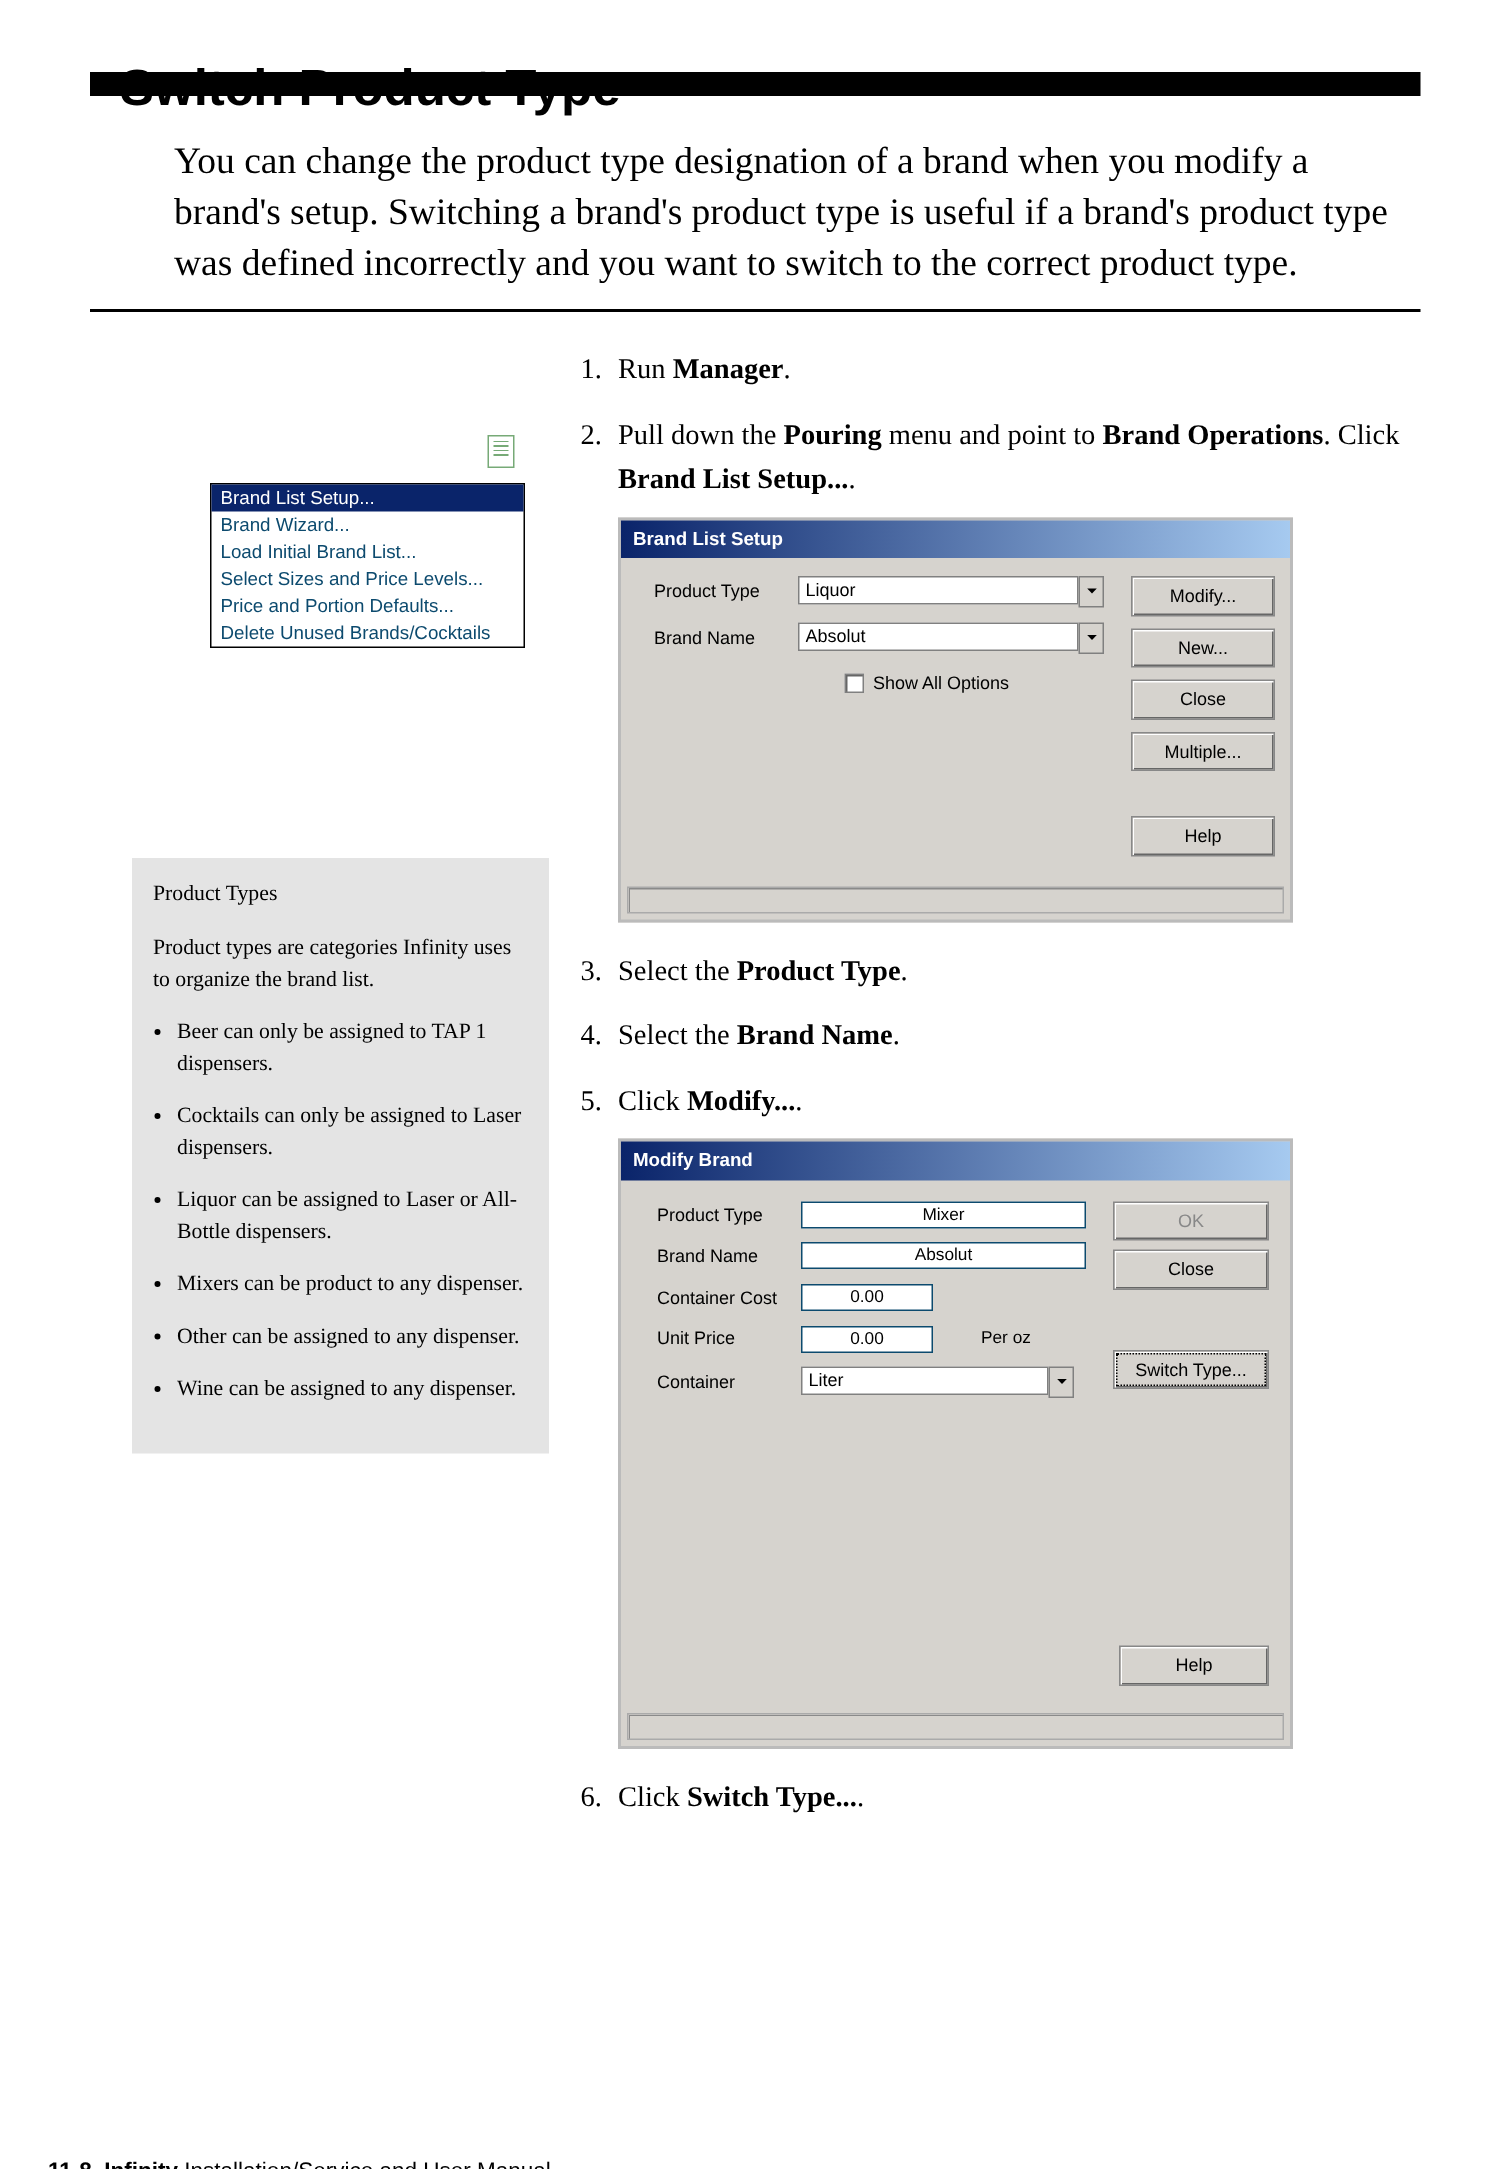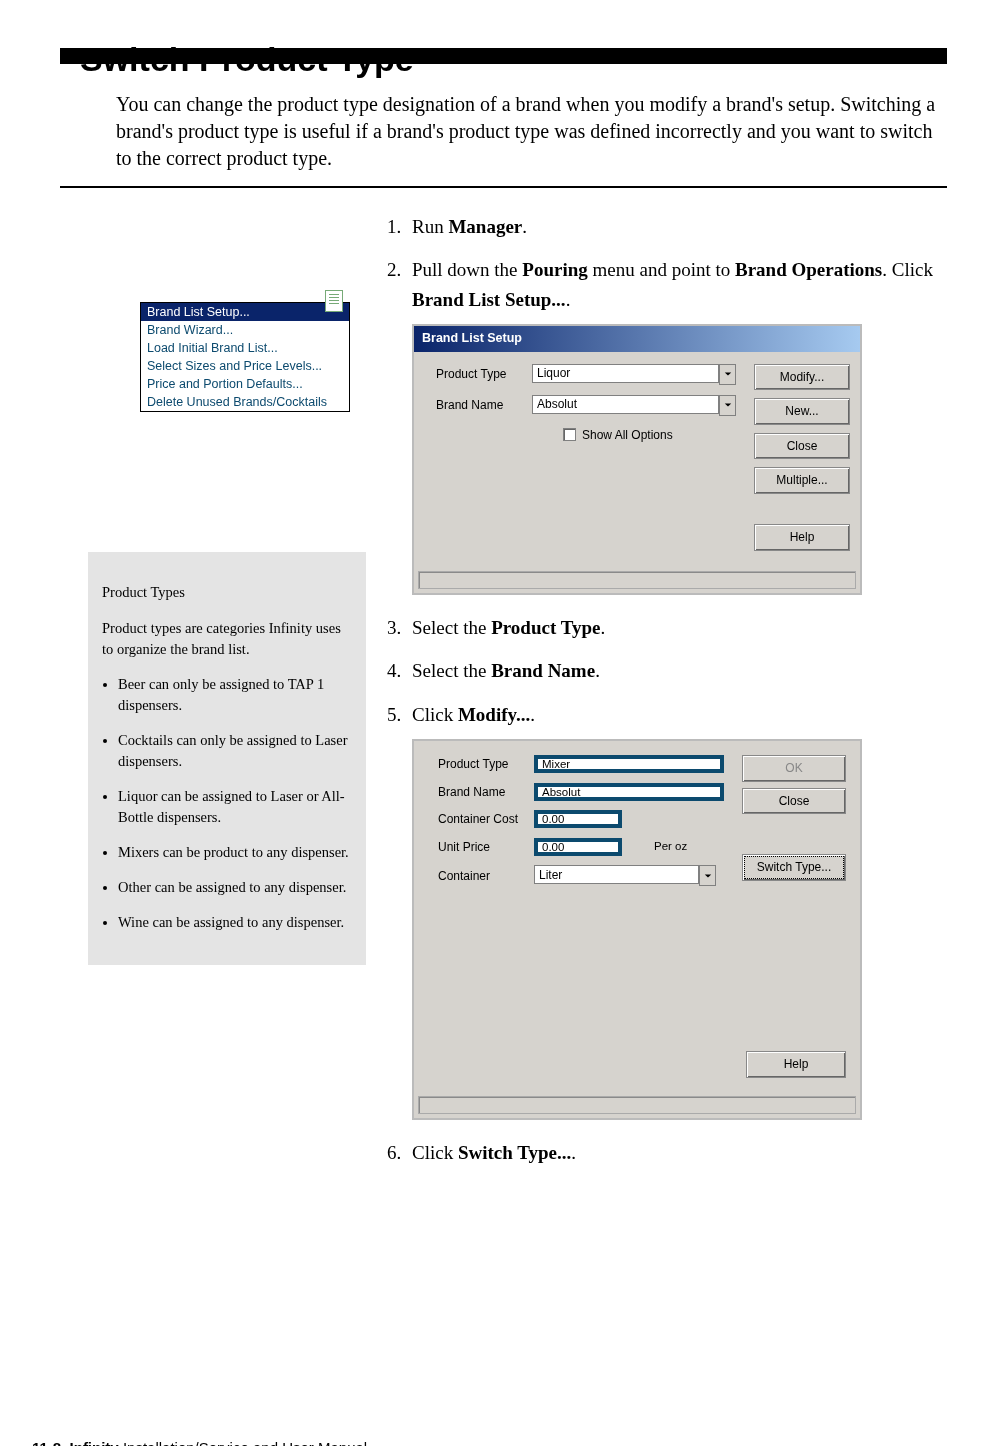--- a/index.html
+++ b/index.html
@@ -24,21 +24,21 @@
     height: 16px;
     background: #000;
   }
   h1.section-title {
     font-family: Arial, Helvetica, sans-serif;
     font-weight: bold;
     font-size: 34px;
     margin: 40px 0 12px 20px;
   }
   .intro {
-    font-size: 20px;
+    font-size: 25px;
     line-height: 1.35;
     margin: 0 0 8px 56px;
     max-width: 840px;
   }
   hr.sep {
     border: none;
     border-top: 2px solid #000;
     margin: 14px 0 24px 0;
   }
   .cols {
@@ -90,21 +90,21 @@
   .sidebar-box {
     background: #e4e4e4;
     padding: 14px 14px 18px 14px;
     margin: 140px 0 0 28px;
     width: 278px;
     font-family: "Comic Sans MS", "Segoe Script", cursive;
     font-size: 14.5px;
     line-height: 1.45;
   }
   .sidebar-box .sb-title {
-    margin: 16px 0 6px 0;
+    margin: 0 0 6px 0;
   }
   .sidebar-box ul {
     margin: 8px 0 0 0;
     padding: 0 0 0 16px;
   }
   .sidebar-box li {
     margin: 0 0 14px 0;
   }
   .proc-head {
     font-family: Arial, Helvetica, sans-serif;
@@ -210,25 +210,26 @@
     margin: 12px 4px 4px 4px;
     border: 1px solid #aaa;
     background: #d6d3ce;
     box-shadow: inset 1px 1px #8a8a8a;
   }
   .win.modify .win-body { padding: 14px 14px 6px 24px; }
   .win.modify .form-col { max-width: 290px; }
   .win.modify .frow { margin-bottom: 9px; }
   .win.modify input.plain {
     height: 18px;
-    border: 4px solid #0c4a6e;
+    border: 1px solid #0c4a6e;
     background: #fff;
     font-size: 11.5px;
     padding: 0 4px;
     font-family: Tahoma, Arial, sans-serif;
+    text-align: center;
   }
   .win.modify .w-full { width: 190px; }
   .win.modify .w-short { width: 88px; }
   .win.modify .unit { font-size: 11.5px; margin-left: 22px; }
   .win.modify .btn-col { width: 104px; gap: 6px; }
   .win.modify .bottom-area {
     height: 150px;
   }
   .win.modify .help-row {
     display: flex; justify-content: flex-end; padding: 0 14px 6px 0;
@@ -337,20 +338,21 @@
         <li>
           <span>Select the </span><b>Product Type</b><span>.</span>
         </li>
         <li>
           <span>Select the </span><b>Brand Name</b><span>.</span>
         </li>
         <li>
           <span>Click </span><b>Modify...</b><span>.</span>
 
           <div class="win modify">
+            <div class="win-title">Modify Brand</div>
             <div class="win-body">
               <div class="form-col">
                 <div class="frow">
                   <span class="flabel">Product Type</span>
                   <input class="plain w-full" value="Mixer" style="">
                 </div>
                 <div class="frow">
                   <span class="flabel">Brand Name</span>
                   <input class="plain w-full" value="Absolut" style="">
                 </div>

